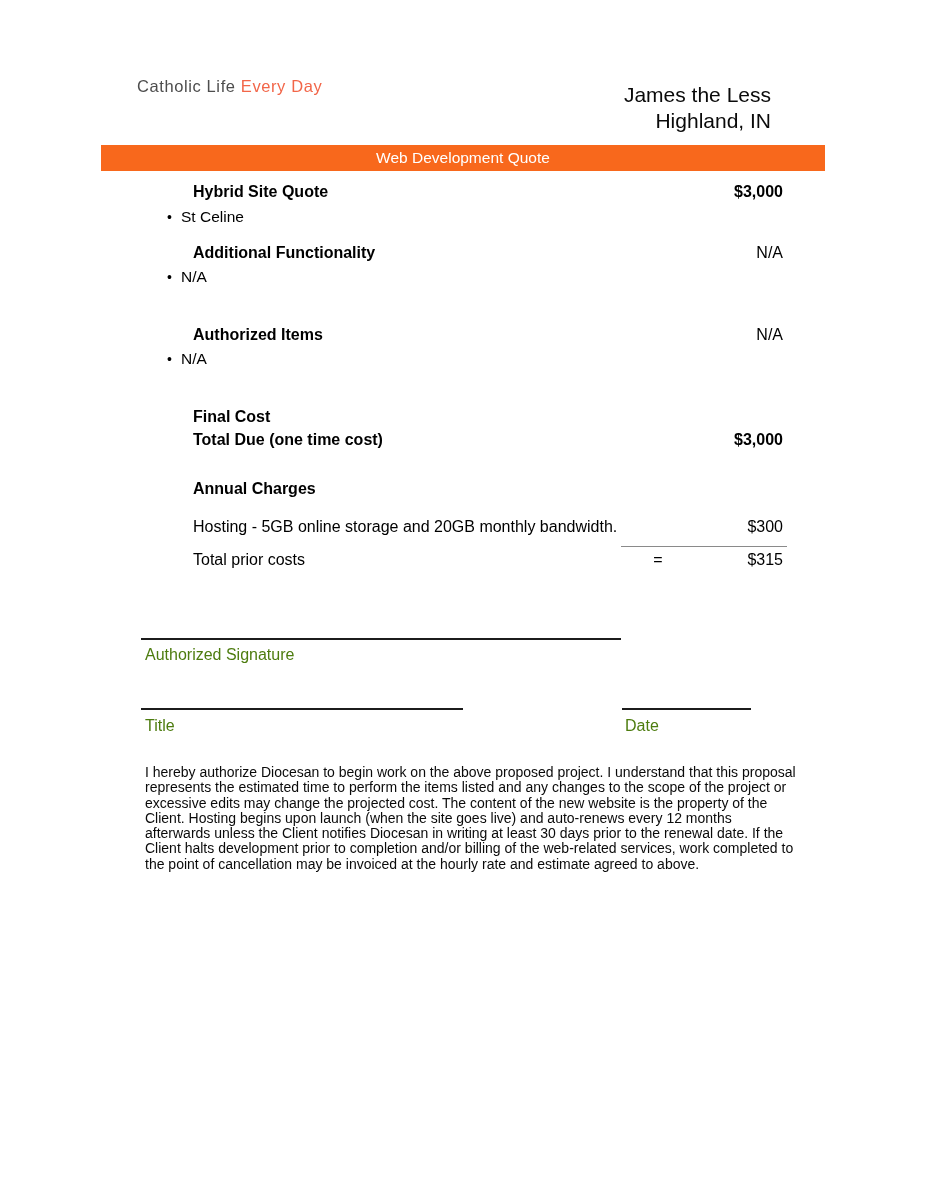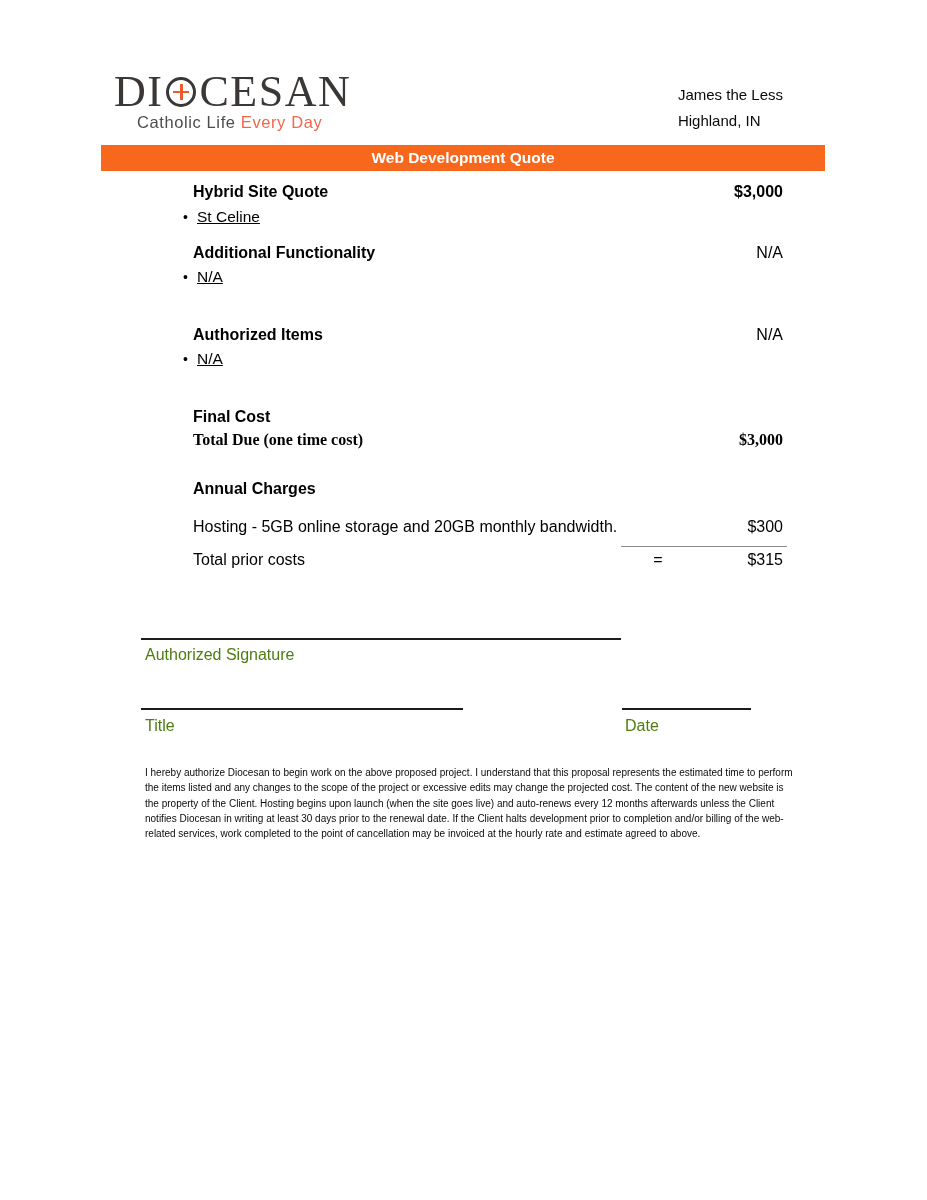--- a/index.html
+++ b/index.html
@@ -54,38 +54,38 @@
     font-size: 16.5px;
     letter-spacing: 0.6px;
     color: #4d4d4d;
   }
   .logo-tagline .accent { color: #f26649; }
 
   
   .client-block {
     position: absolute;
     top: 82px;
-    right: 144px;
-    text-align: left;
-    font-size: 15px;
+    right: 156px;
+    text-align: right;
+    font-size: 21px;
     line-height: 26px;
     color: #0a0a0a;
   }
 
   
   .banner {
     position: absolute;
     left: 101px;
     top: 145px;
     width: 724px;
     height: 26px;
     background: #f8681c;
     color: #ffffff;
     font-size: 15.5px;
-    font-weight: bold;
+    font-weight: normal;
     text-align: center;
     line-height: 26px;
   }
 
   
   .row {
     position: absolute;
     left: 145px;
     right: 144px;
     font-size: 16px;
@@ -96,24 +96,23 @@
   .row .val {
     position: absolute;
     right: 0;
     top: 0;
     text-align: center;
   }
   .row.bold, .bold { font-weight: bold; }
 
   .bullet-row {
     position: absolute;
-    left: 183px;
+    left: 167px;
     font-size: 15.5px;
     line-height: 19px;
-    text-decoration: underline;
   }
   .bullet-row .dot {
     display: inline-block;
     width: 14px;
     font-size: 14px;
   }
 
   .op {
     position: absolute;
     left: 458px; 
@@ -137,36 +136,31 @@
     font-size: 16px;
     color: #4d7c0f;
   }
 
   
   .terms {
     position: absolute;
     left: 145px;
     top: 765px;
     width: 652px;
-    font-size: 10px;
+    font-size: 14px;
     line-height: 15.3px;
     color: #0a0a0a;
   }
 </style>
 </head>
 <body>
 
 <div class="page">
 
   <div class="logo-block">
-    <div class="logo-word">
-      <span>DI</span>
-        <span class="logo-o"></span>
-        <span>CESAN</span>
-    </div>
     <div class="logo-tagline">
       <span>Catholic Life </span><span class="accent">Every Day</span>
     </div>
   </div>
 
   <div class="client-block">
     <div>James the Less</div>
     <div>Highland, IN</div>
   </div>
 
@@ -192,21 +186,21 @@
     <span class="lbl">Authorized Items</span>
     <span class="val" style="font-weight:normal;">N/A</span>
   </div>
   <div class="bullet-row" style="top:349px;">
     <span class="dot">•</span><span>N/A</span>
   </div>
 
   <div class="row bold" style="top:407px;text-decoration:underline;">
     <span class="lbl">Final Cost</span>
   </div>
-  <div class="row bold" style="top:430px;font-family:Liberation Serif, serif;">
+  <div class="row bold" style="top:430px;">
     <span class="lbl">Total Due (one time cost)</span>
     <span class="val">$3,000</span>
   </div>
 
   <div class="row bold" style="top:479px;">
     <span class="lbl">Annual Charges</span>
   </div>
 
   <div class="row" style="top:517px;">
     <span class="lbl">Hosting - 5GB online storage and 20GB monthly bandwidth.</span>

